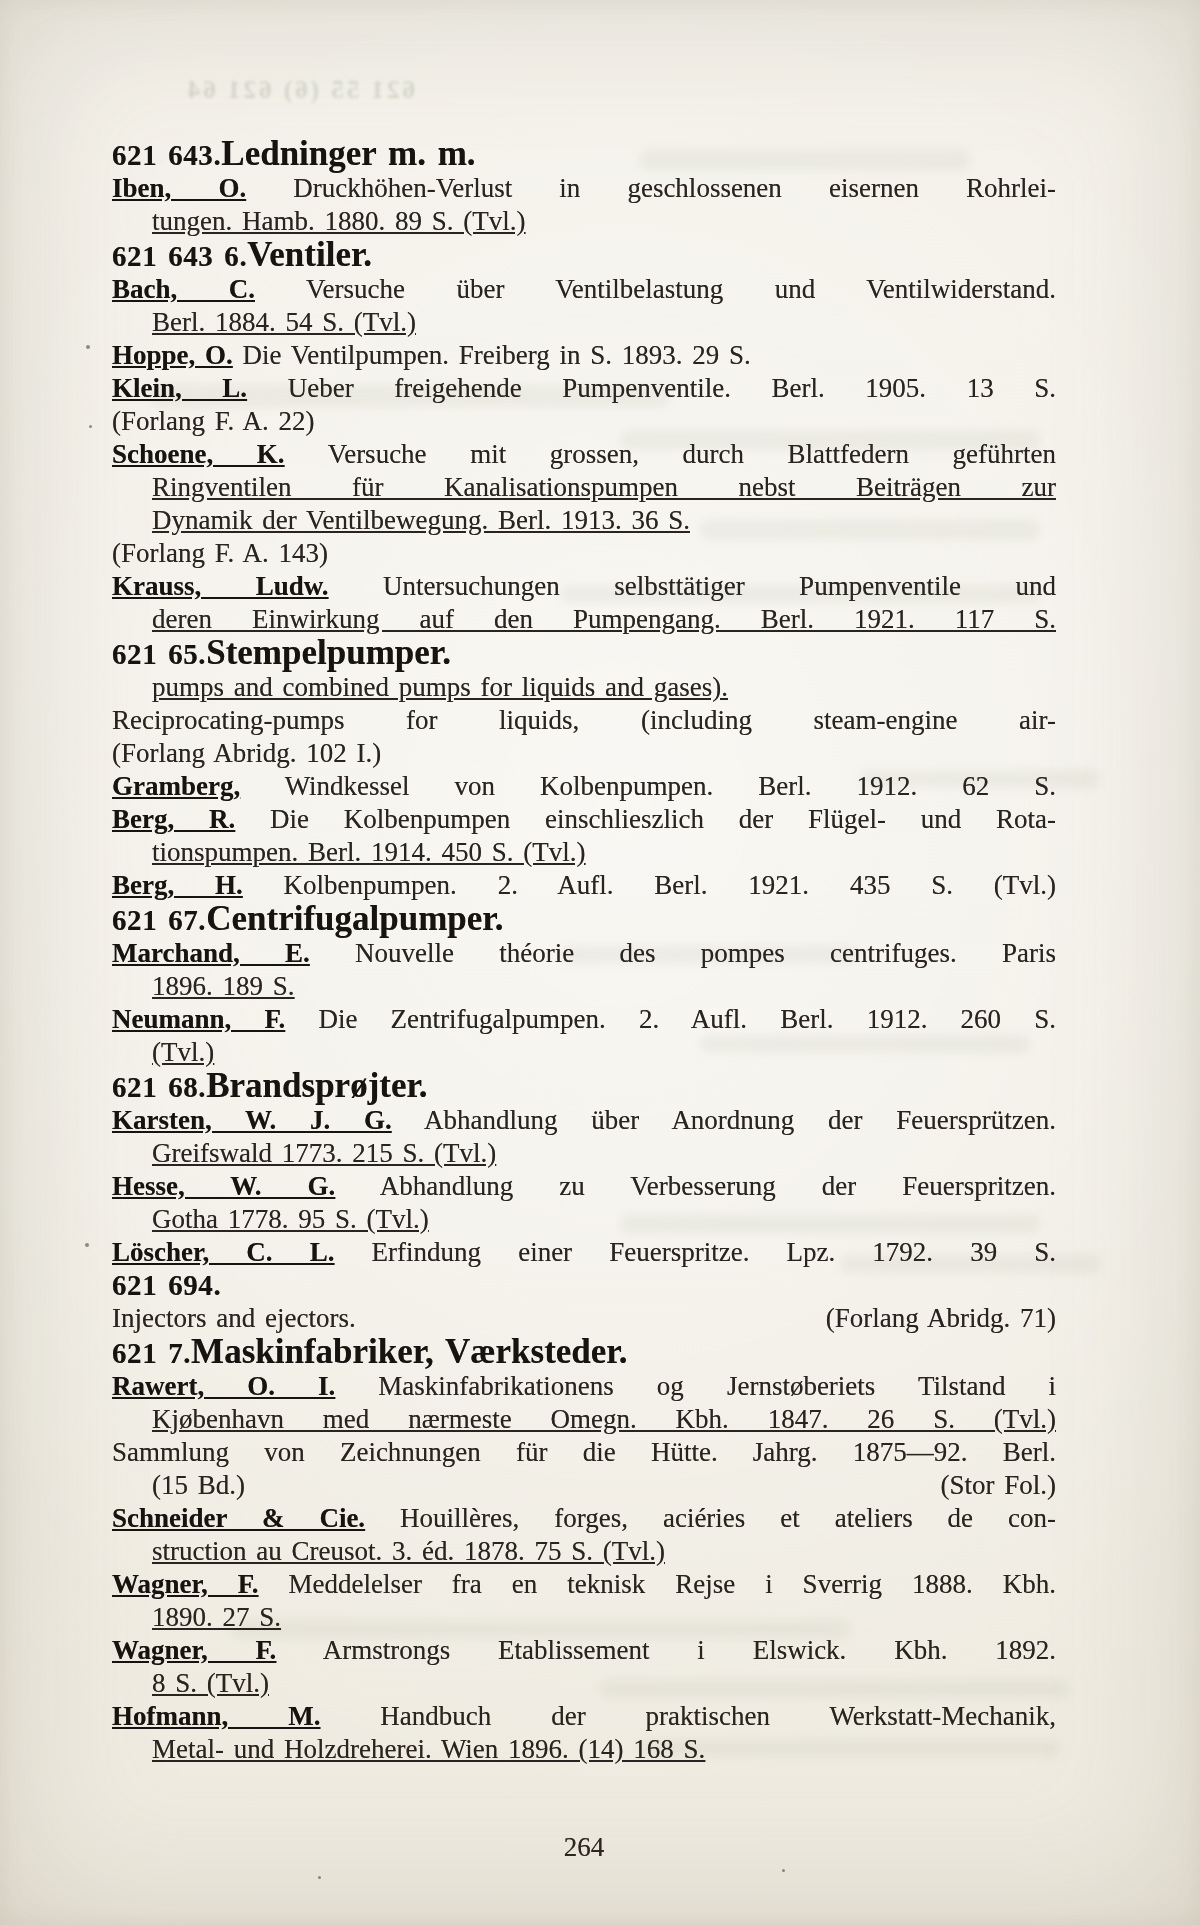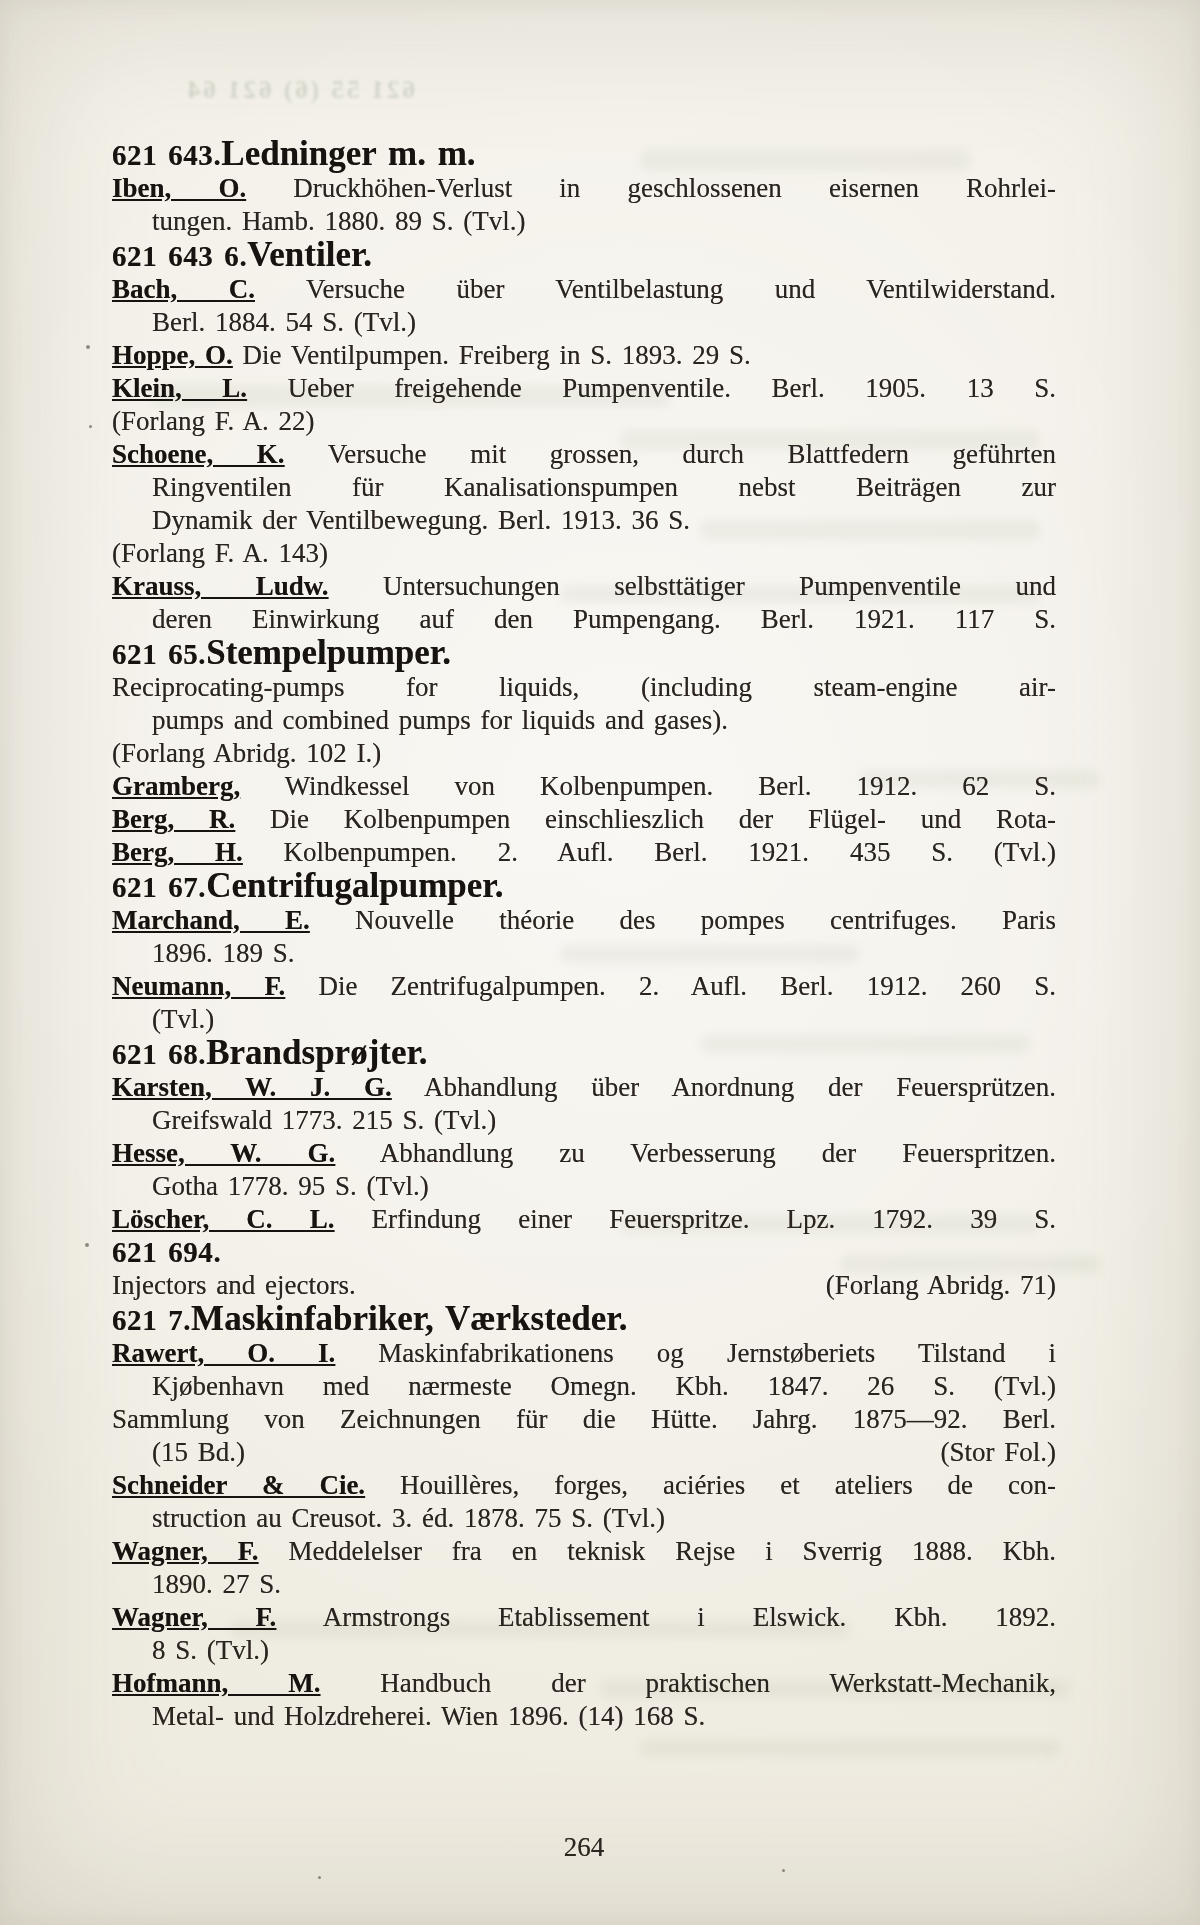--- a/index.html
+++ b/index.html
@@ -22,21 +22,21 @@
       inset 0 0 24px rgba(124,113,90,0.10);
   }
   .content{position:absolute;left:112px;top:137px;width:944px;}
   .ln{
     font-size:27px;line-height:33px;min-height:33px;
     word-spacing:3px;
     text-shadow:0 0 0.5px rgba(45,34,24,0.55);
   }
   .just{text-align:justify;text-align-last:justify;}
   .ln b{font-weight:bold;color:#171310;text-decoration:underline;}
-  .ln-cont{padding-left:40px;}
+  .ln-cont{padding-left:40px;text-decoration:underline;}
   .ln-note{}
   .ln-section{
     display:flex;justify-content:flex-start;align-items:baseline;
     font-weight:bold;color:#171310;
   }
   .ln-section .code{font-size:29px;letter-spacing:0.6px;}
   .ln-section .title{font-size:35px;}
   .ln-split{display:flex;justify-content:space-between;}
   .ln-split.indent .sp-left{padding-left:40px;}
   .pagenum{
@@ -147,38 +147,41 @@
     </div>
     <div class="ln ln-cont just">
       <span>deren Einwirkung auf den Pumpengang.  Berl. 1921.  117 S.</span>
     </div>
 
     <div class="ln ln-section">
       <span class="code">621 65.</span>
       <span class="title">Stempelpumper.</span>
     </div>
 
+    <div class="ln ln-cont">
+      <span>pumps and combined pumps for liquids and gases).</span>
+    </div>
     <div class="ln ln-entry just">
       <span>Reciprocating-pumps for liquids, (including steam-engine air-</span>
-    </div>
-    <div class="ln ln-cont">
-      <span>pumps and combined pumps for liquids and gases).</span>
     </div>
     <div class="ln ln-note">
       <span>(Forlang Abridg. 102 I.)</span>
     </div>
 
     <div class="ln ln-entry just">
       <b>Gramberg,</b>
       <span>Windkessel von Kolbenpumpen.  Berl. 1912.  62 S.</span>
     </div>
 
     <div class="ln ln-entry just">
       <b>Berg, R.</b>
       <span>Die Kolbenpumpen einschlieszlich der Flügel- und Rota-</span>
+    </div>
+    <div class="ln ln-cont">
+      <span>tionspumpen.  Berl. 1914.  450 S.  (Tvl.)</span>
     </div>
 
     <div class="ln ln-entry just">
       <b>Berg, H.</b>
       <span>Kolbenpumpen.  2. Aufl.  Berl. 1921.  435 S.  (Tvl.)</span>
     </div>
 
     <div class="ln ln-section">
       <span class="code">621 67.</span>
       <span class="title">Centrifugalpumper.</span>

